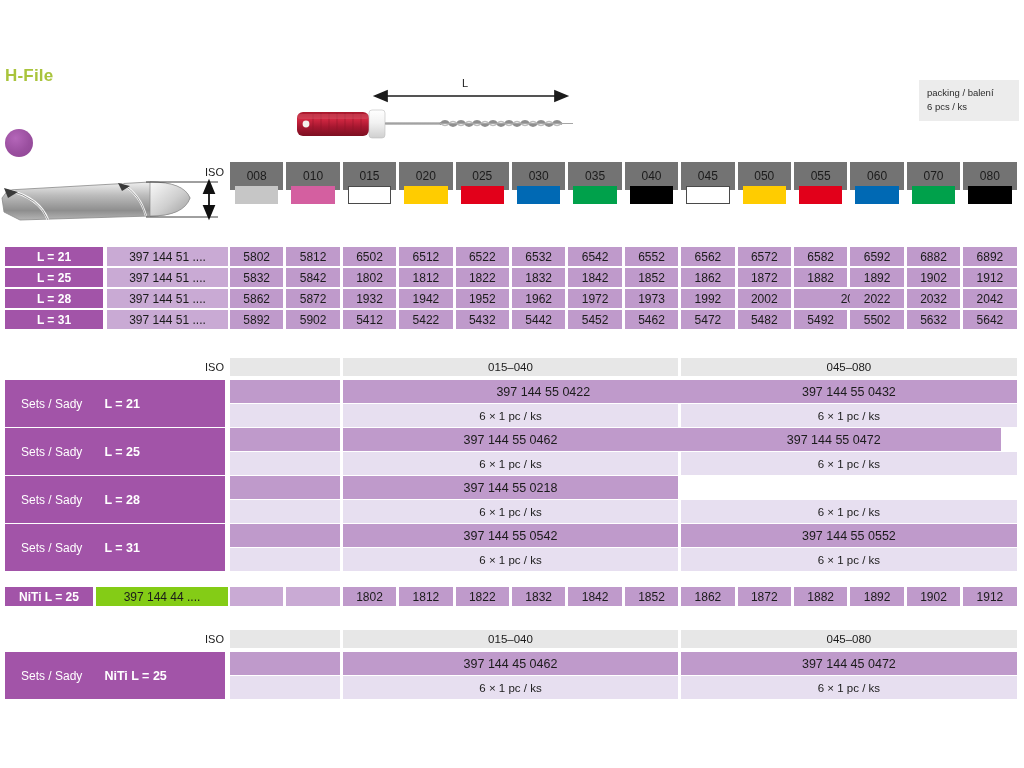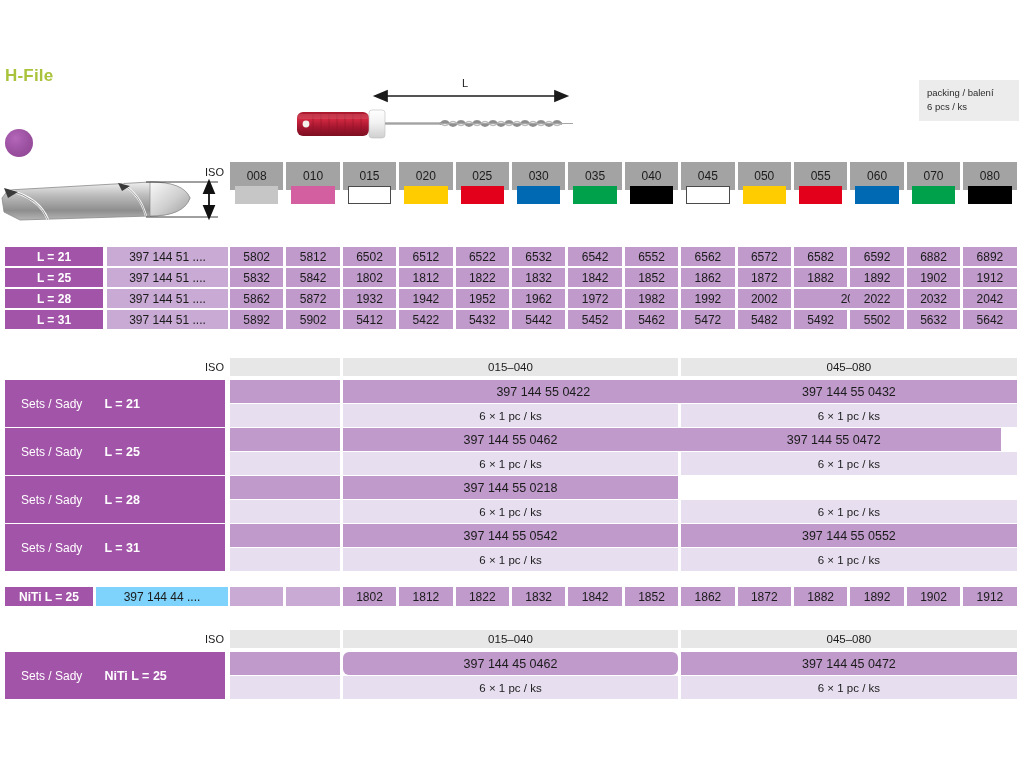--- a/index.html
+++ b/index.html
@@ -81,21 +81,21 @@
   
 
   .iso-head-row { position: absolute; left: 0; top: 162px; width: 1024px; height: 20px; }
   .iso-head-label {
     position: absolute; left: 196px; top: 0; width: 28px; height: 20px;
     font-size: 11px; color: #1b1b1b;
     display: flex; align-items: center; justify-content: flex-end;
   }
   .iso-head-cell {
     position: absolute; top: 0; height: 28px;
-    background: #a3a3a3;
+    background: #737373;
     font-size: 12px; color: #1b1b1b;
     display: flex; align-items: center; justify-content: center;
   }
 
   .swatch-row { position: absolute; left: 0; top: 186px; height: 18px; width: 1024px; }
   .swatch {
     position: absolute; top: 0; height: 18px;
     box-sizing: border-box;
   }
   .swatch.white-sw { border: 1px solid #4a4a4a; }
@@ -166,21 +166,21 @@
 
   
   .niti-label {
     position: absolute; left: 5px; top: 0; width: 88px; height: 19px;
     background: #a254a8; color: #ffffff;
     font-size: 12px; font-weight: bold;
     display: flex; align-items: center; justify-content: center;
   }
   .niti-code {
     position: absolute; left: 96px; top: 0; width: 132px; height: 19px;
-    background: #7dd3fc; color: #1b1b1b; font-size: 12px;
+    background: #84cc16; color: #1b1b1b; font-size: 12px;
     display: flex; align-items: center; justify-content: center;
   }
 </style>
 </head>
 <body>
 
 <div id="page-title">H-File</div>
 <div id="brand-dot"></div>
 
 <div id="packing-box">
@@ -351,21 +351,21 @@
     <div class="data-row" style="top: 289px;">
       <div class="rowlabel">L = 28</div>
       <div class="rowcode">397 144 51 ....</div>
       <div class="datacell" style="left: 230px; width: 53.4px;">5862</div>
       <div class="datacell" style="left: 286.4px; width: 53.4px;">5872</div>
       <div class="datacell" style="left: 342.8px; width: 53.4px;">1932</div>
       <div class="datacell" style="left: 399.2px; width: 53.4px;">1942</div>
       <div class="datacell" style="left: 455.6px; width: 53.4px;">1952</div>
       <div class="datacell" style="left: 512px; width: 53.4px;">1962</div>
       <div class="datacell" style="left: 568.4px; width: 53.4px;">1972</div>
-      <div class="datacell" style="left: 624.8px; width: 53.4px;">1982</div>
+      <div class="datacell" style="left: 624.8px; width: 53.4px;">1973</div>
       <div class="datacell" style="left: 681.2px; width: 53.4px;">1992</div>
       <div class="datacell" style="left: 737.6px; width: 53.4px;">2002</div>
       <div class="datacell" style="left: 794px; width: 72px; padding-left: 24px;">2012</div>
       <div class="datacell" style="left: 850.4px; width: 53.4px;">2022</div>
       <div class="datacell" style="left: 906.8px; width: 53.4px;">2032</div>
       <div class="datacell" style="left: 963.2px; width: 53.4px;">2042</div>
     </div>
     <div class="data-row" style="top: 310px;">
       <div class="rowlabel">L = 31</div>
       <div class="rowcode">397 144 51 ....</div>
@@ -470,18 +470,18 @@
       <div class="sets-iso-span" style="left: 342.8px; width: 335.4px;">015–040</div>
       <div class="sets-iso-span" style="left: 681.2px; width: 335.4px;">045–080</div>
     </div>
     <div class="sets-block" style="top: 652px; height: 47px;">
       <div class="sets-label" style="width: 220px; height: 47px;">
         <span class="sl-a">Sets / Sady</span>
         <span class="sl-b">NiTi L = 25</span>
       </div>
       <div class="sets-spacer-top" style="left: 230px; width: 109.8px;"></div>
       <div class="sets-spacer-bot" style="left: 230px; width: 109.8px;"></div>
-      <div class="sets-code" style="left: 342.8px; width: 335.4px; border-radius: 6px;">397 144 45 0462</div>
+      <div class="sets-code" style="left: 342.8px; width: 335.4px;">397 144 45 0462</div>
       <div class="sets-qty" style="left: 342.8px; width: 335.4px;">6 × 1 pc / ks</div>
       <div class="sets-code" style="left: 681.2px; width: 335.4px;">397 144 45 0472</div>
       <div class="sets-qty" style="left: 681.2px; width: 335.4px;">6 × 1 pc / ks</div>
     </div>
   </div>
 
 </body></html>

